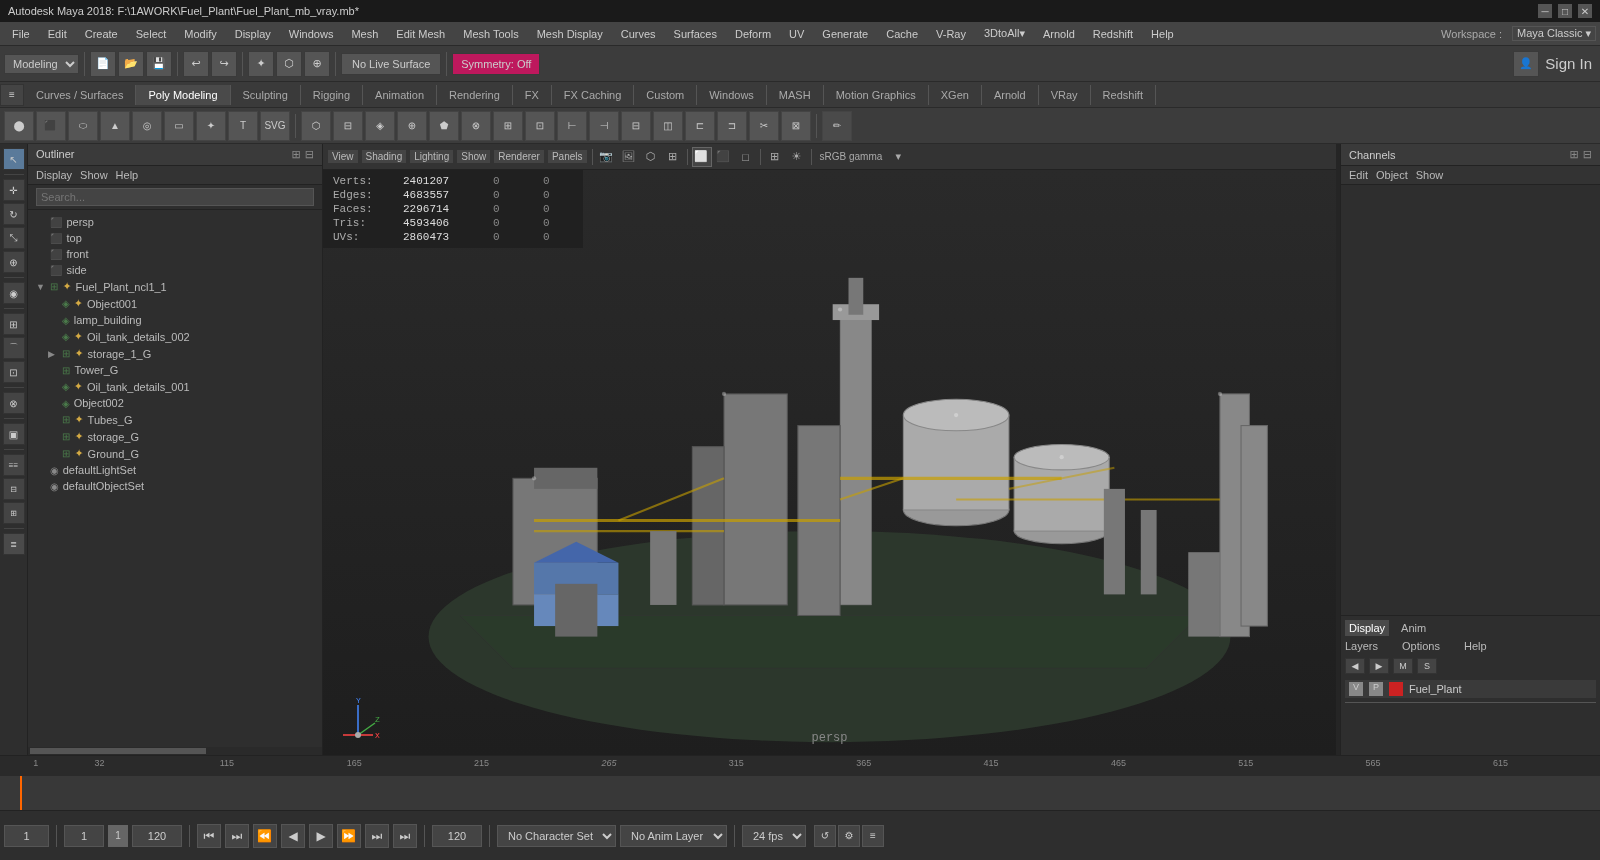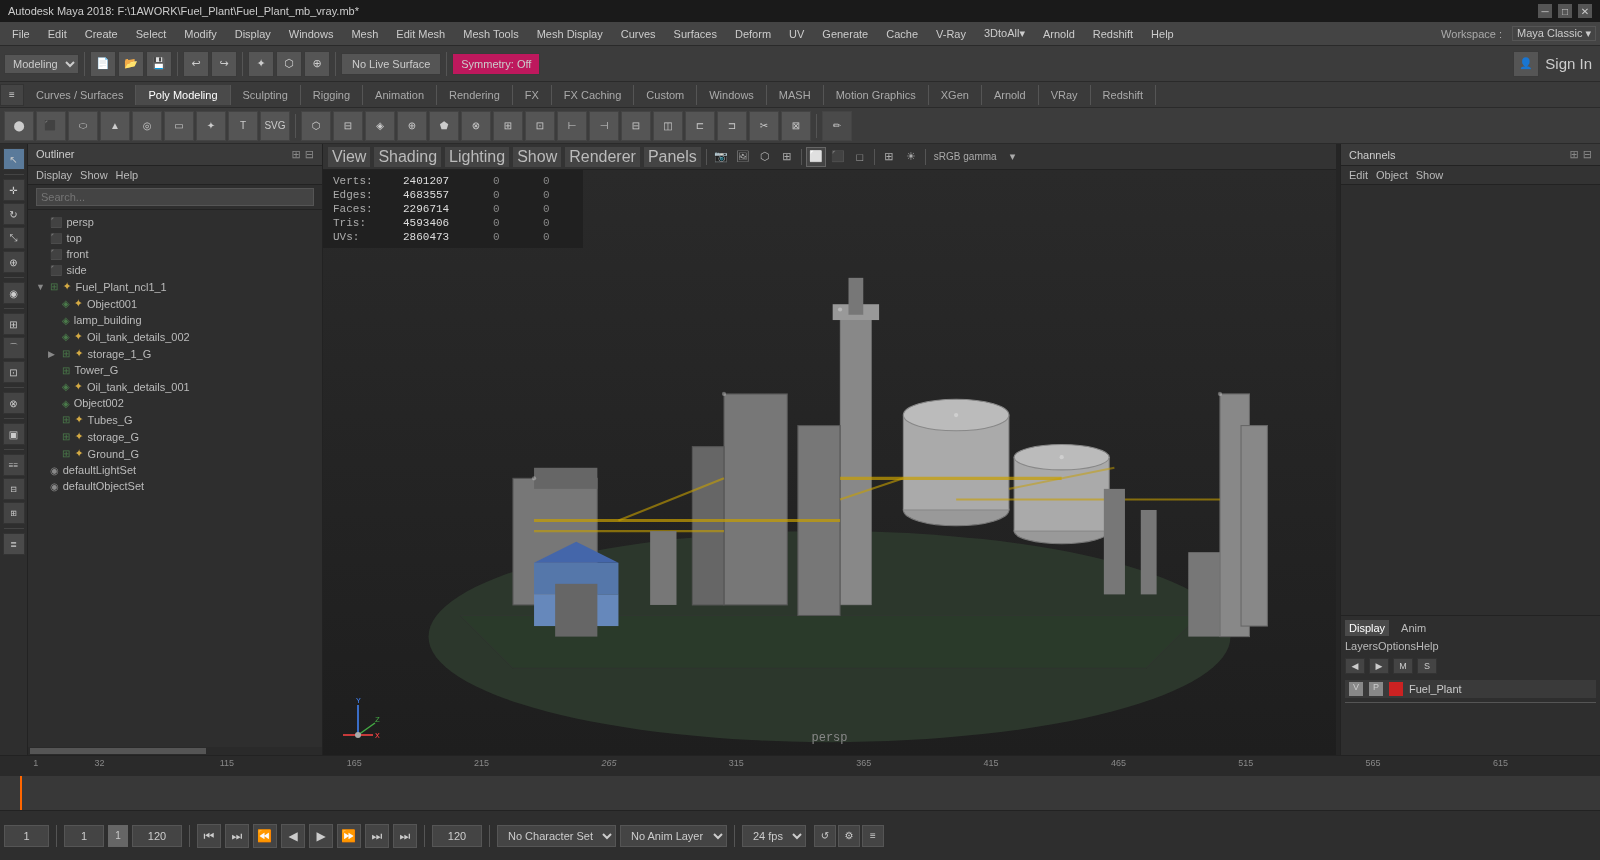--- a/index.html
+++ b/index.html
@@ -219,21 +219,21 @@
       align-items: center;
       padding: 0 4px;
       gap: 2px;
       border-bottom: 1px solid #222;
     }
     .vp-btn {
       padding: 1px 4px;
       background: #444;
       border: 1px solid #333;
       color: #bbb;
-      font-size: 16px;
+      font-size: 10px;
       cursor: pointer;
     }
     #viewport-canvas {
       flex: 1;
       position: relative;
       overflow: hidden;
     }
 
     
     #stats-panel {
@@ -313,21 +313,21 @@
       background: #2e2e2e;
       padding: 4px;
     }
     #display-anim-tabs {
       display: flex;
       gap: 8px;
       margin-bottom: 4px;
     }
     .da-tab { cursor: pointer; color: #bbb; font-size: 11px; padding: 2px 4px; }
     .da-tab.active { color: #fff; background: #4a4a4a; }
-    #layer-menu { display: flex; gap: 0; margin-bottom: 6px; }
+    #layer-menu { display: flex; gap: 24px; margin-bottom: 6px; }
     .layer-menu-item { color: #bbb; font-size: 11px; cursor: pointer; }
     #layers-controls {
       display: flex;
       gap: 4px;
       margin-bottom: 6px;
     }
     #layer-row {
       display: flex;
       align-items: center;
       gap: 6px;

